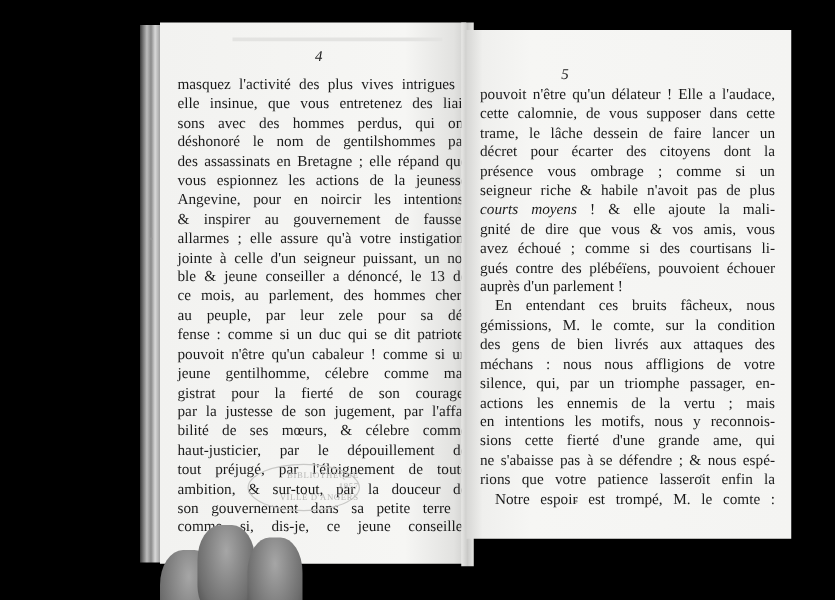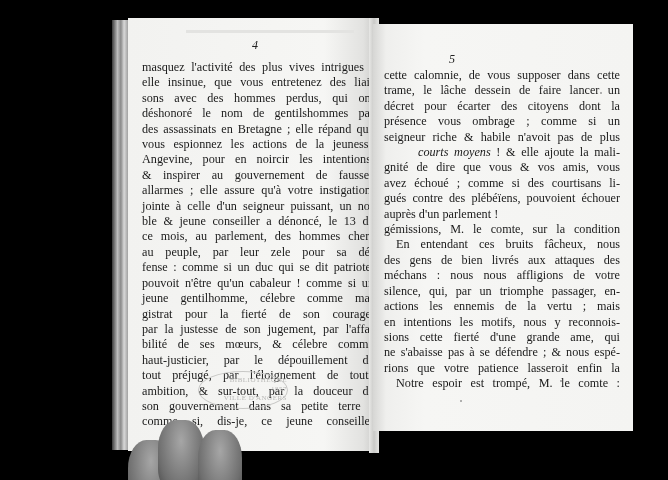--- a/index.html
+++ b/index.html
@@ -36,21 +36,21 @@
   }
   .text {
     position: absolute; font-size: 12.2px; line-height: 15.4px; color: #1a1a1a;
     text-align: justify; text-align-last: justify;
   }
   .page-left .text { left: 14px; top: 42px; width: 232px; }
   .page-right .text { left: 11px; top: 44px; width: 236px; }
   .line { display: block; white-space: nowrap; overflow: visible; }
   .line.last { text-align-last: left; }
   .line.indent { padding-left: 12px; }
-  .italic { font-style: italic; margin-left: 34px; }
+  .italic { font-style: italic; }
   .stamp {
     position: absolute; left: 70px; top: 353px; width: 90px; height: 38px;
     border: 1.5px solid #c8c8c6; border-radius: 50%;
     color: #b9b9b7; font-size: 7px; text-align: right; line-height: 9px;
     padding-top: 4px; box-sizing: border-box; letter-spacing: 0.5px;
   }
   .hand {
     position: absolute; top: 420px; height: 70px; background: radial-gradient(ellipse at 50% 30%, #a6a6a6, #6e6e6e 70%, #4a4a4a);
     border-radius: 40% 40% 30% 30%;
   }
@@ -96,32 +96,33 @@
       <div>1857</div>
       <div>VILLE D'ANGERS</div>
     </div>
   </div>
 
   <div class="gutter"></div>
 
   <div class="page page-right">
     <div class="pageno" style="left:76px; top:28px;">5</div>
     <div class="text" id="right-text">
+        <span class="line">pouvoit n'être qu'un délateur ! Elle a l'audace,</span>
         <span class="line">cette calomnie, de vous supposer dans cette</span>
         <span class="line">trame, le lâche dessein de faire lancer un</span>
         <span class="line">décret pour écarter des citoyens dont la</span>
         <span class="line">présence vous ombrage ; comme si un</span>
         <span class="line">seigneur riche &amp; habile n'avoit pas de plus</span>
         <span class="line"><span class="italic">courts moyens</span> ! &amp; elle ajoute la mali-</span>
         <span class="line">gnité de dire que vous &amp; vos amis, vous</span>
         <span class="line">avez échoué ; comme si des courtisans li-</span>
         <span class="line">gués contre des plébéïens, pouvoient échouer</span>
         <span class="line last">auprès d'un parlement !</span>
+        <span class="line indent">En entendant ces bruits fâcheux, nous</span>
         <span class="line">gémissions, M. le comte, sur la condition</span>
-        <span class="line indent">En entendant ces bruits fâcheux, nous</span>
         <span class="line">des gens de bien livrés aux attaques des</span>
         <span class="line">méchans : nous nous affligions de votre</span>
         <span class="line">silence, qui, par un triomphe passager, en-</span>
         <span class="line">actions les ennemis de la vertu ; mais</span>
         <span class="line">en intentions les motifs, nous y reconnois-</span>
         <span class="line">sions cette fierté d'une grande ame, qui</span>
         <span class="line">ne s'abaisse pas à se défendre ; &amp; nous espé-</span>
         <span class="line">rions que votre patience lasseroit enfin la</span>
         <span class="line indent">Notre espoir est trompé, M. le comte :</span>
       </div>

